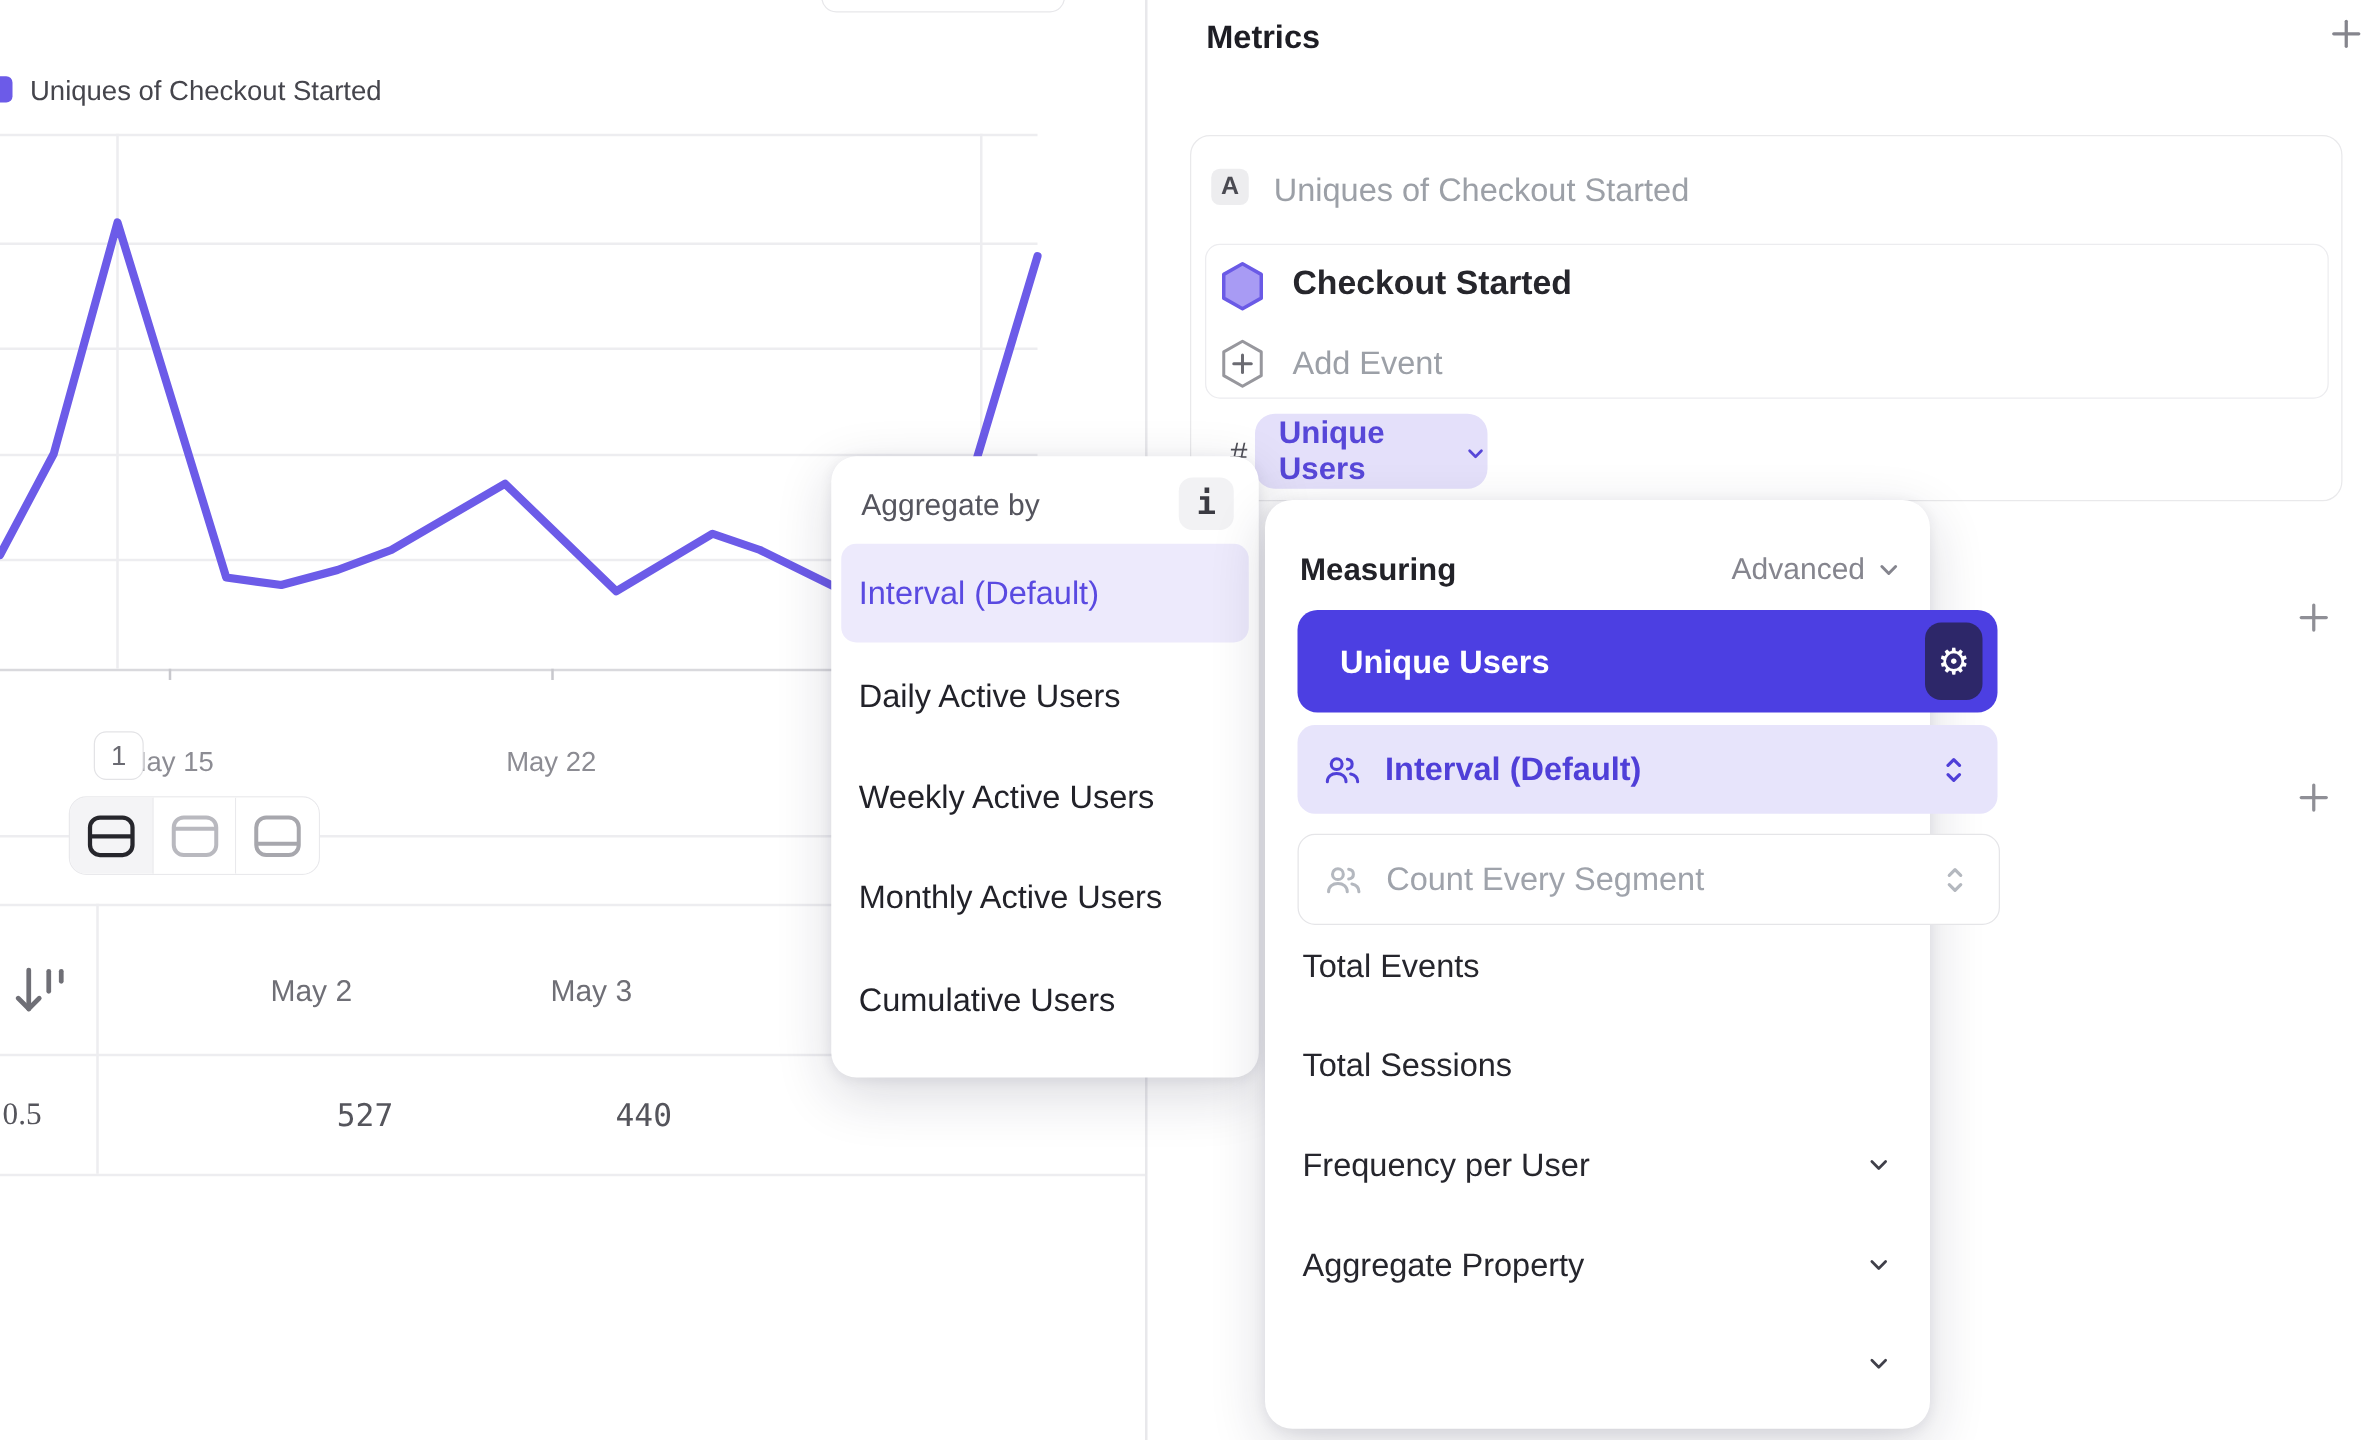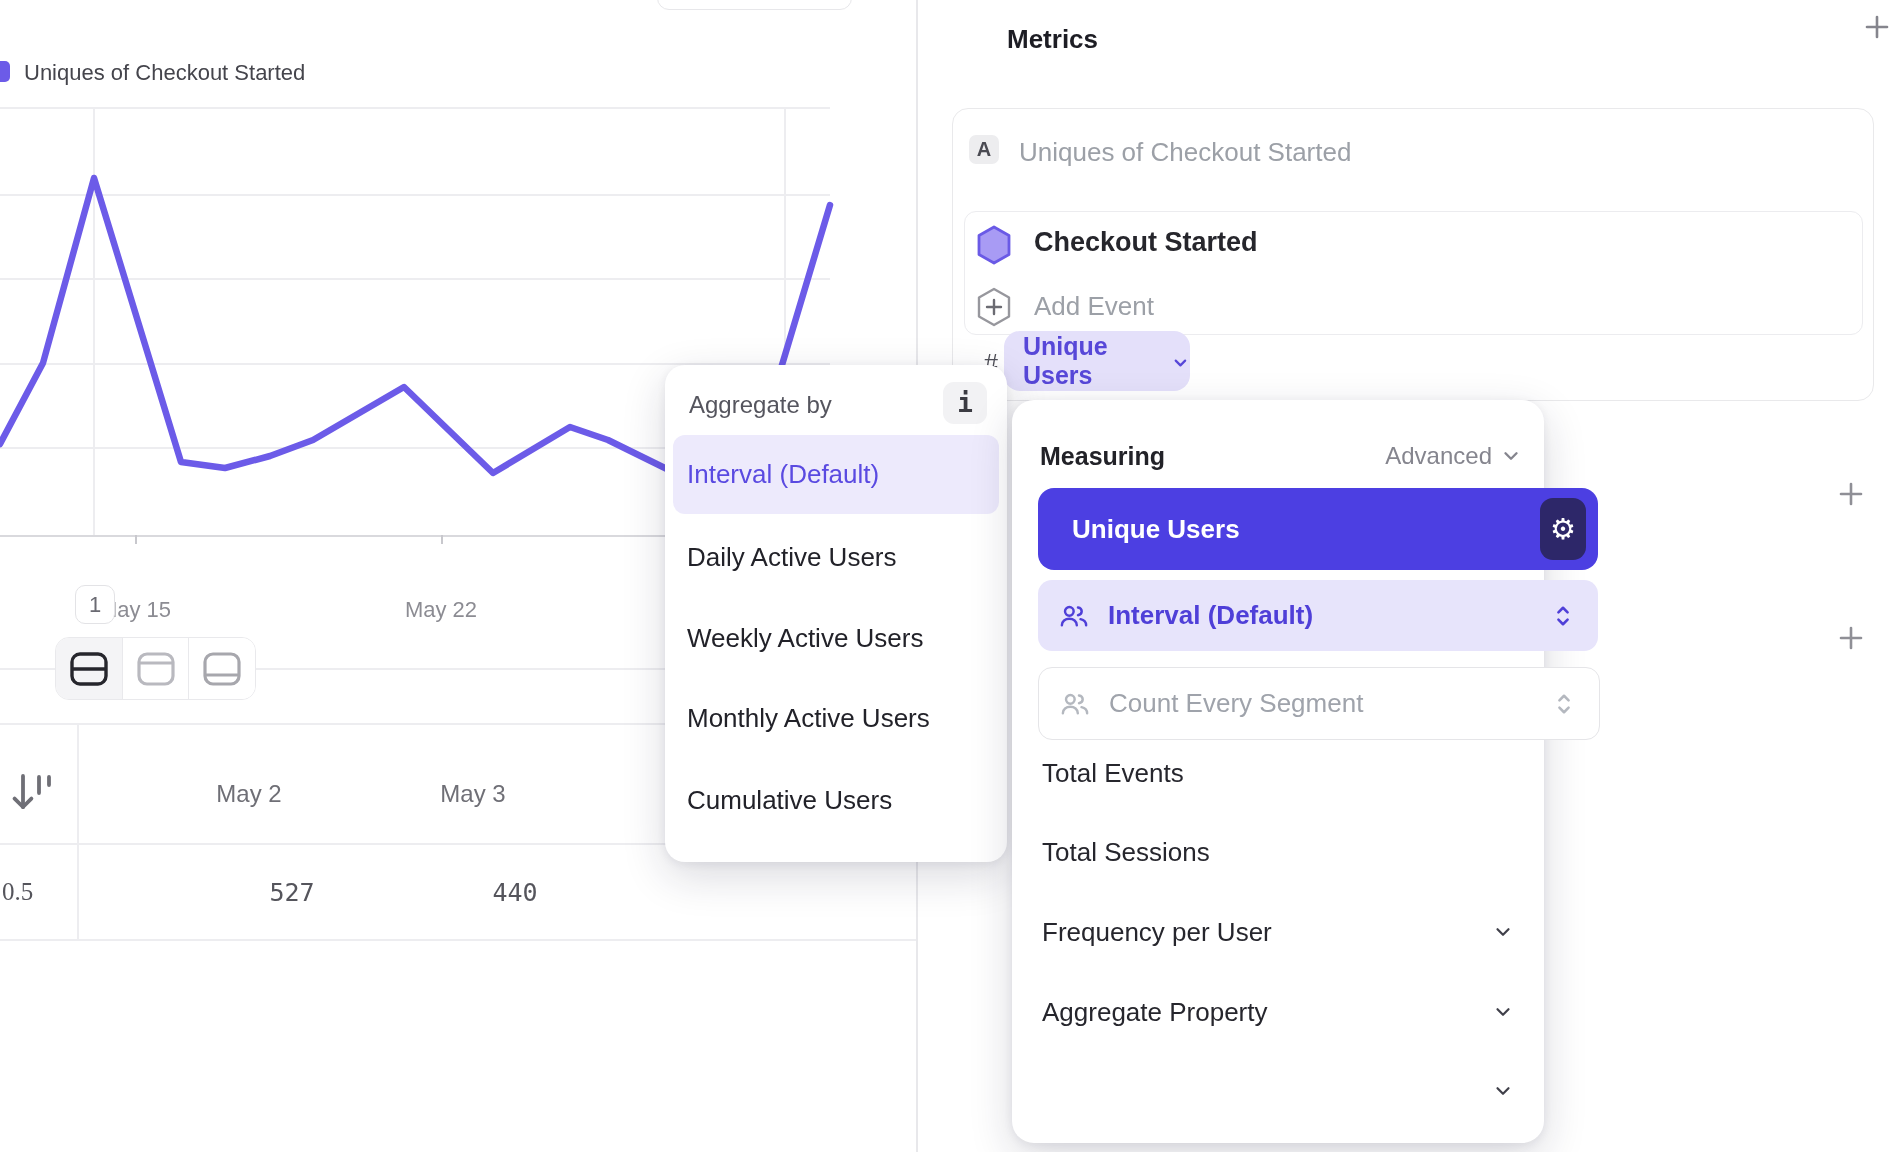--- a/index.html
+++ b/index.html
@@ -33,26 +33,26 @@
   .toggle-cell.selected{background:#f4f4f6;}
   .partial-top-btn{
     position:absolute;left:657px;top:-16px;width:193px;height:24px;background:#fff;
     border:1.5px solid #e7e7ea;border-radius:12px;
   }
   .th-label{position:absolute;transform:translateX(-50%);font-size:24px;color:#6f6f76;}
   .cell-num{position:absolute;transform:translateX(-50%);font-family:"DejaVu Sans Mono", monospace;font-size:25px;color:#55555c;margin-left:40px;}
   .cell-num-left{position:absolute;font-family:Liberation Serif, serif;font-size:25px;color:#55555c;}
   .panel-divider{position:absolute;left:916px;top:0;width:1.5px;height:1152px;background:#e8e8eb;}
   
-  .metrics-title{position:absolute;left:965px;top:24px;font-size:26px;font-weight:700;color:#1d1d24;margin-left:42px;}
+  .metrics-title{position:absolute;left:965px;top:14px;font-size:26px;font-weight:700;color:#1d1d24;}
   .outer-card{position:absolute;left:952px;top:108px;width:920px;height:291px;border:1.5px solid #e9e9eb;border-radius:16px;background:#fff;}
   .a-badge{position:absolute;left:16px;top:26px;width:30px;height:29px;background:#ededef;border-radius:7px;
     display:flex;align-items:center;justify-content:center;font-size:20px;font-weight:700;color:#4a4a52;}
   .metric-name{position:absolute;left:66px;top:28px;font-size:26px;color:#9ca0a7;}
-  .inner-card{position:absolute;left:11px;top:86px;width:897px;height:122px;border:1.5px solid #ececef;border-radius:12px;background:#fff;margin-top:16px;}
+  .inner-card{position:absolute;left:11px;top:86px;width:897px;height:122px;border:1.5px solid #ececef;border-radius:12px;background:#fff;}
   .event-label{position:absolute;left:69px;top:15px;font-size:27px;font-weight:600;color:#26262c;}
   .addevent-label{position:absolute;left:69px;top:79px;font-size:26px;color:#9ca0a7;}
   .hash{position:absolute;left:31px;top:240px;font-size:25px;font-weight:500;color:#4f4f57;}
   .chip{position:absolute;left:51px;top:222px;width:186px;height:60px;background:#E4E0FA;border-radius:16px;
     display:flex;align-items:center;}
   .chip-label{margin-left:19px;font-size:25px;font-weight:600;color:#5747D8;}
   .chip .chev{margin-left:10px;margin-top:3px;}
   
   .popup{position:absolute;background:#fff;border-radius:20px;
     box-shadow:0 14px 44px rgba(25,25,55,0.16), 0 2px 10px rgba(25,25,55,0.07);}

